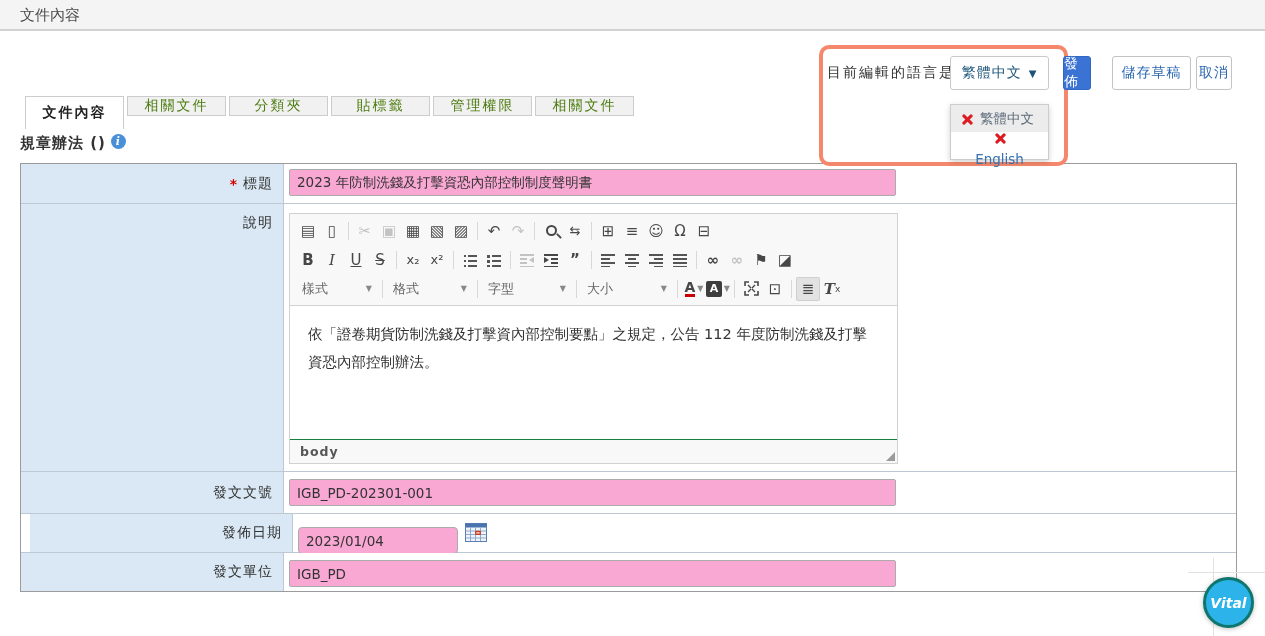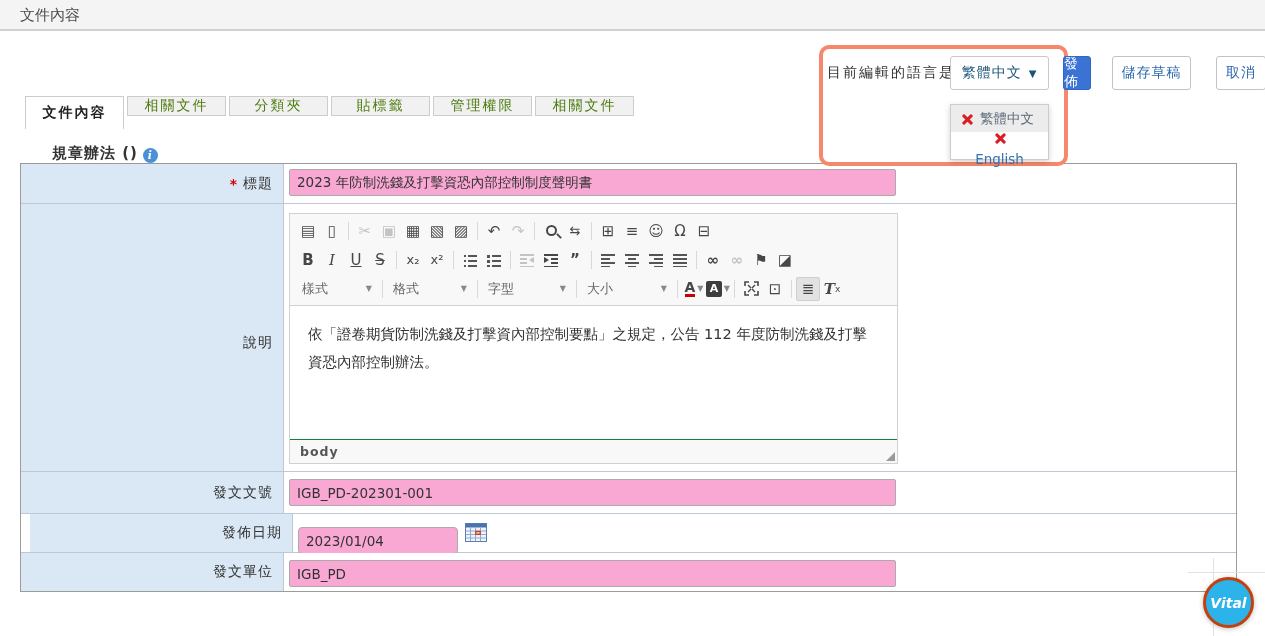--- a/index.html
+++ b/index.html
@@ -15,21 +15,21 @@
   
   .lang-label{ position:absolute; left:827px; top:64px; font-size:14px; color:#333; letter-spacing:2px; z-index:6; }
   .dd-btn{ position:absolute; left:950px; top:56px; width:99px; height:34px; background:#fff;
            border:1px solid #c9c9c9; border-radius:3px; display:flex; align-items:center; justify-content:center;
            gap:7px; font-size:14px; color:#1b5379; cursor:pointer; z-index:6; letter-spacing:1px;}
   .dd-btn .caret{ font-size:10px; color:#1b5379; }
   .btn{ position:absolute; top:56px; height:34px; border-radius:3px; font-size:14px; display:flex;
         align-items:center; justify-content:center; cursor:pointer; z-index:6; letter-spacing:1px;}
   .btn-publish{ left:1063px; width:28px; background:#3a73d4; border:1px solid #3166c4; color:#fff; }
   .btn-draft{ left:1112px; width:79px; background:#fff; border:1px solid #c3c3c3; color:#2a66b0; }
-  .btn-cancel{ left:1196px; width:50px; background:#fff; border:1px solid #c3c3c3; color:#2a66b0;margin-left:20px; }
+  .btn-cancel{ left:1196px; width:36px; background:#fff; border:1px solid #c3c3c3; color:#2a66b0; }
 
   .dd-menu{ position:absolute; left:950px; top:104px; width:99px; background:#fff; border:1px solid #ccc;
             box-shadow:0 2px 6px rgba(0,0,0,.18); z-index:7; }
   .dd-item{ height:27px; display:flex; align-items:center; gap:7px; padding:0 10px; font-size:13.5px;
             cursor:pointer; }
   .dd-item.first{ background:#ececec; color:#5d6b79; }
   .dd-item.second{ color:#3572b0;flex-direction:column; }
   .x-icon{ position:relative; width:12px; height:12px; display:inline-block; flex:0 0 12px;}
   .x-icon::before,.x-icon::after{ content:""; position:absolute; left:5px; top:0; width:3px; height:13px;
             background:#dd1b23; border-radius:1px; }
@@ -39,35 +39,35 @@
   .highlight-box{ position:absolute; left:819px; top:45px; width:249px; height:121px; border:4px solid #f5886c;
                   border-radius:10px; z-index:5; pointer-events:none; }
 
   
   .tabs{ position:absolute; left:25px; top:96px; display:flex; gap:3px; align-items:flex-start; }
   .tab{ width:99px; height:20px; background:#f1f1f1; border:1px solid #ccc; display:flex; align-items:center;
         justify-content:center; font-size:14px; color:#4d7c0f; letter-spacing:2px; cursor:pointer; }
   .tab.active{ background:#fff; height:33px; border-bottom:none; color:#222; font-weight:bold; }
 
   
-  .section-head{ position:absolute; left:20px; top:144px; font-size:15px; font-weight:bold; color:#333;
-                 letter-spacing:1px; display:flex; align-items:flex-end; gap:5px;margin-left:32px;}
+  .section-head{ position:absolute; left:20px; top:134px; font-size:15px; font-weight:bold; color:#333;
+                 letter-spacing:1px; display:flex; align-items:flex-start; gap:5px;}
   .info-icon{ width:15px; height:15px; border-radius:50%; background:#4a90d9; color:#fff; font-size:11px;
               font-weight:bold; display:inline-flex; align-items:center; justify-content:center;
               font-family:"DejaVu Serif","Liberation Serif",serif; font-style:italic; }
 
   
   .form-table{ position:absolute; left:20px; top:163px; width:1217px; height:429px; border:1px solid #9b9b9b;
                display:flex; flex-direction:column; background:#fff; }
   .frow{ display:flex; border-top:1px solid #bcc9d4; }
   .frow:first-child{ border-top:none; }
   .fcell-label{ width:263px; flex:0 0 263px; background:#d9e8f4; border-right:1px solid #bcc9d4;
                 display:flex; justify-content:flex-end; align-items:center; padding-right:10px;
                 font-size:14px; color:#333; letter-spacing:1px; }
-  .fcell-label.top{ align-items:center; padding-top:10px; }
+  .fcell-label.top{ align-items:flex-start; padding-top:10px; }
   .fcell-content{ flex:1; position:relative; background:#fff; }
   .req{ color:#d40000; font-weight:bold; margin-right:5px; font-size:14px; }
 
   .text-input{ position:absolute; left:5px; top:5px; height:27px; border:1px solid #ababab; border-radius:2px;
                font-size:13.5px; color:#333; padding:0 7px; font-family:"DejaVu Sans","Liberation Sans",sans-serif;
                background:#f9a8d4; }
   .w-wide{ width:607px; }
   .w-date{ width:160px; border-radius:4px;margin-top:7px; }
 
   
@@ -125,21 +125,21 @@
   .ed-resize{ position:absolute; right:2px; bottom:2px; width:0; height:0;
               border-left:9px solid transparent; border-bottom:9px solid #9a9a9a; cursor:nwse-resize; }
 
   
   .cal-btn{ position:absolute; left:172px; top:8px; width:22px; height:20px; cursor:pointer; }
 
   
   .corner-vline{ position:absolute; left:1213px; top:558px; width:1px; height:78px; background:#e2e2e2; }
   .corner-hline{ position:absolute; left:1188px; top:572px; width:77px; height:1px; background:#e2e2e2; }
   .vital-logo{ position:absolute; left:1203px; top:577px; width:51px; height:51px; border-radius:50%;
-               background:#2bb3ea; border:3px solid #c2410c; box-shadow:0 1px 5px rgba(0,0,0,.25);
+               background:#2bb3ea; border:3px solid #0f766e; box-shadow:0 1px 5px rgba(0,0,0,.25);
                display:flex; align-items:center; justify-content:center; cursor:pointer; z-index:8;}
   .vital-logo span{ color:#fff; font-weight:800; font-size:14px; font-style:italic; letter-spacing:0; }
 </style>
 </head>
 <body>
 
 <div class="screen">
 
   <div class="top-header">
     <div class="title">文件內容</div>

